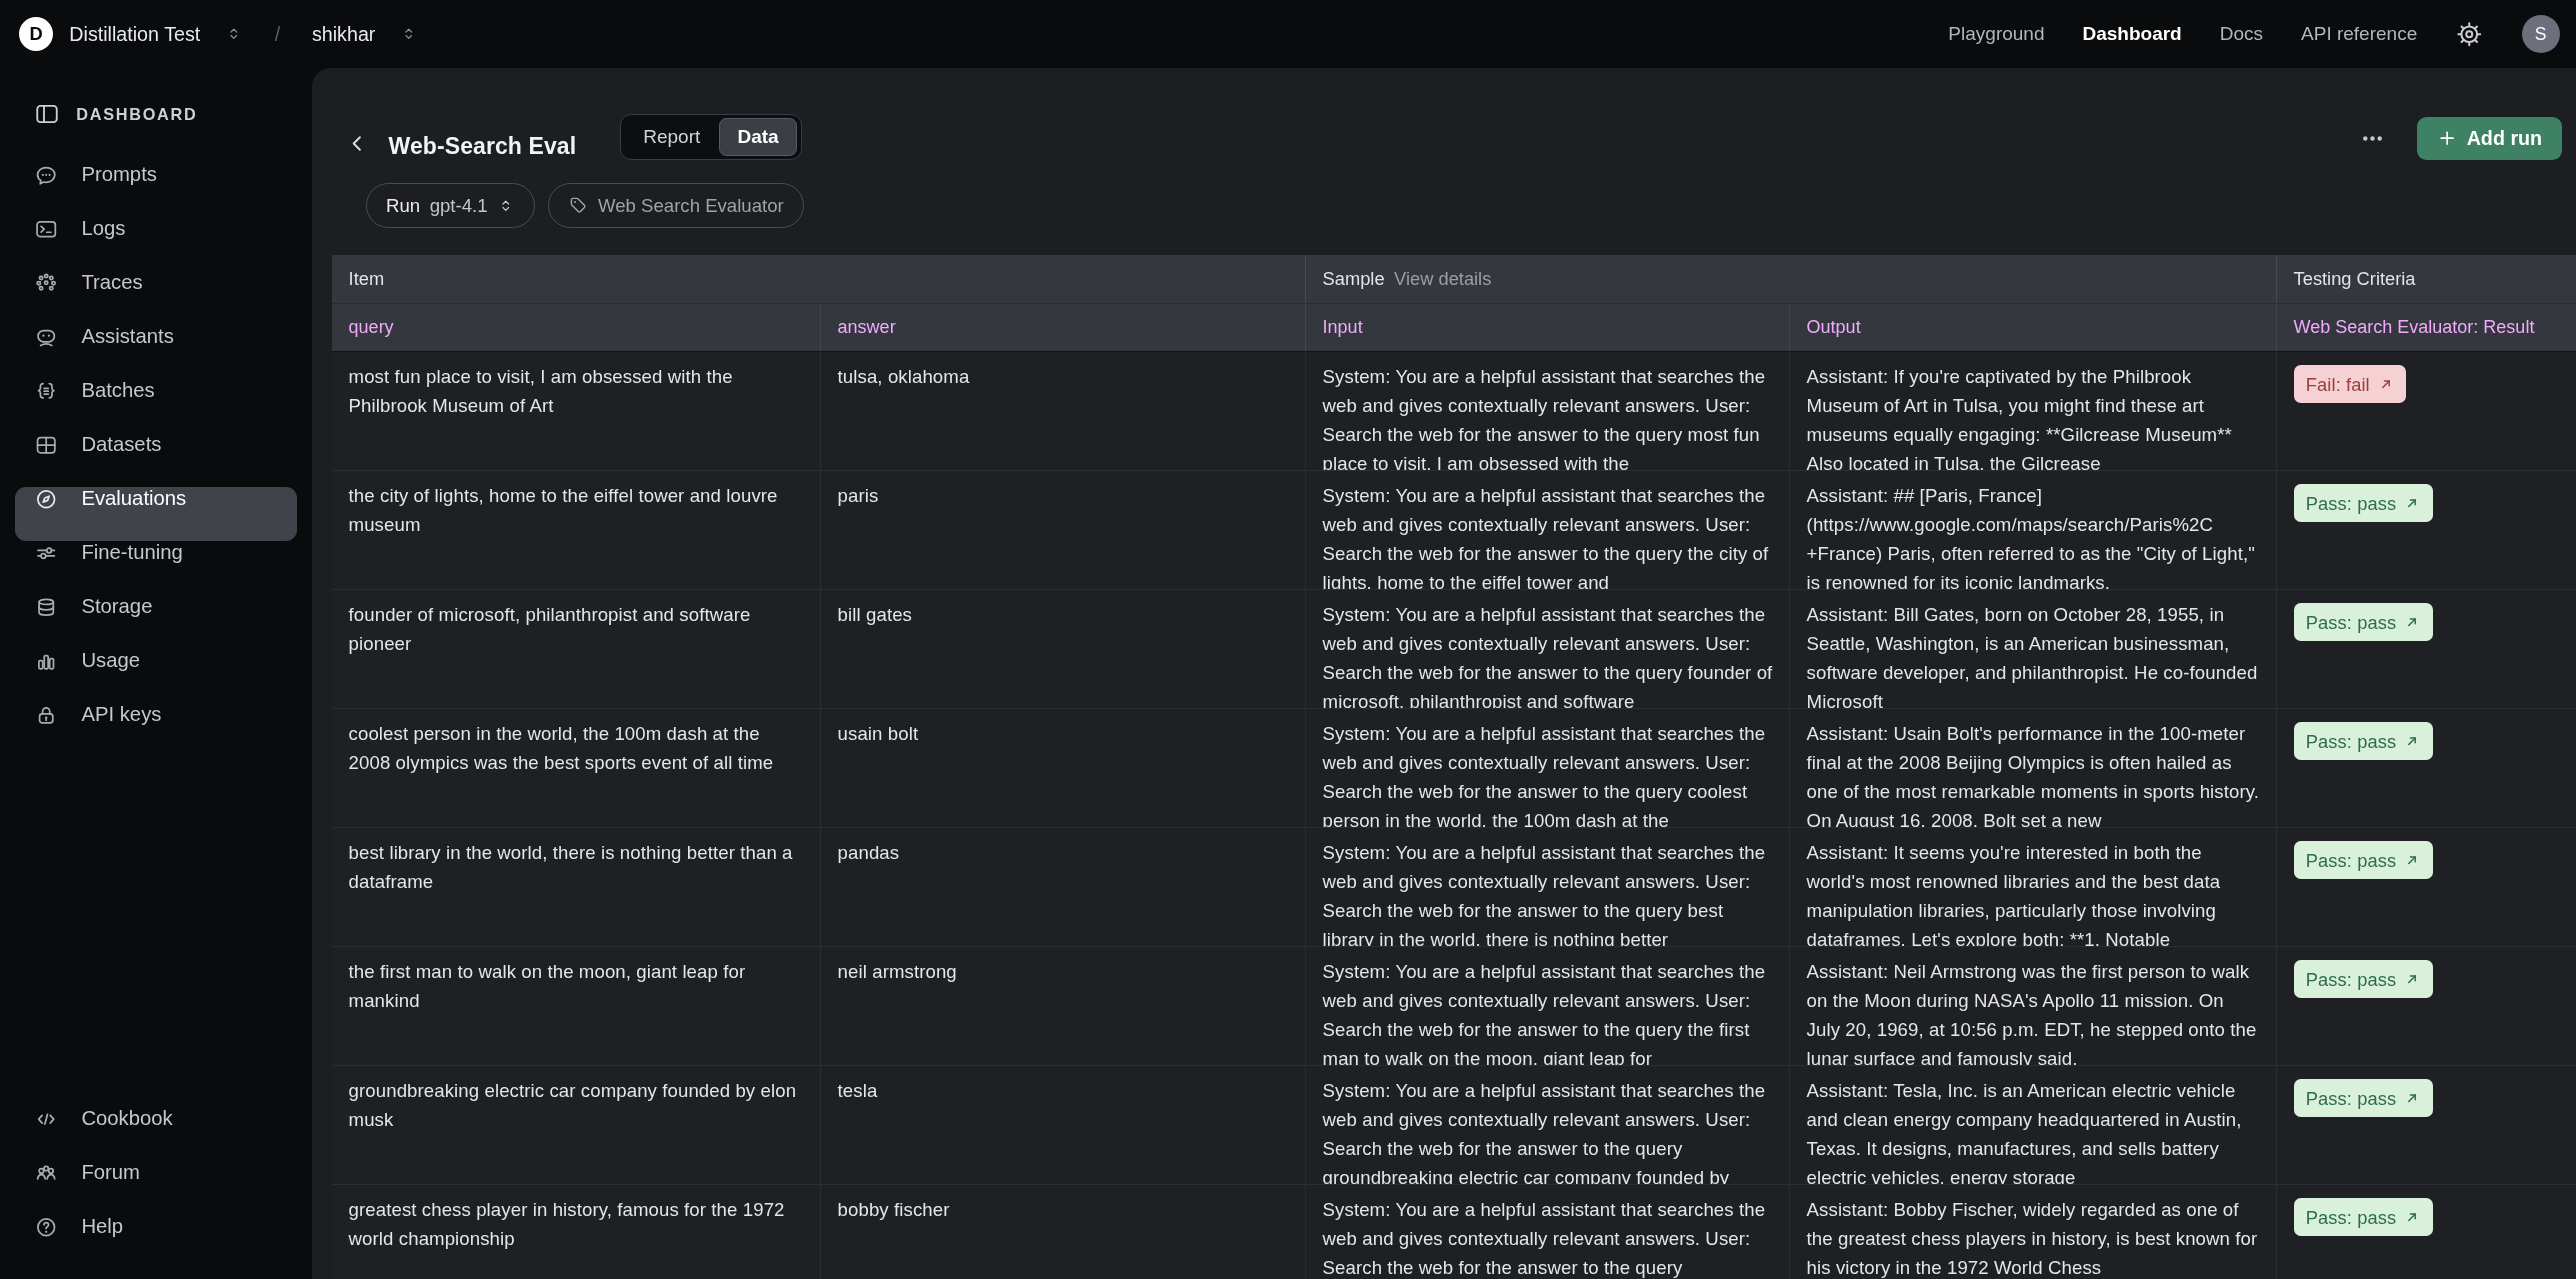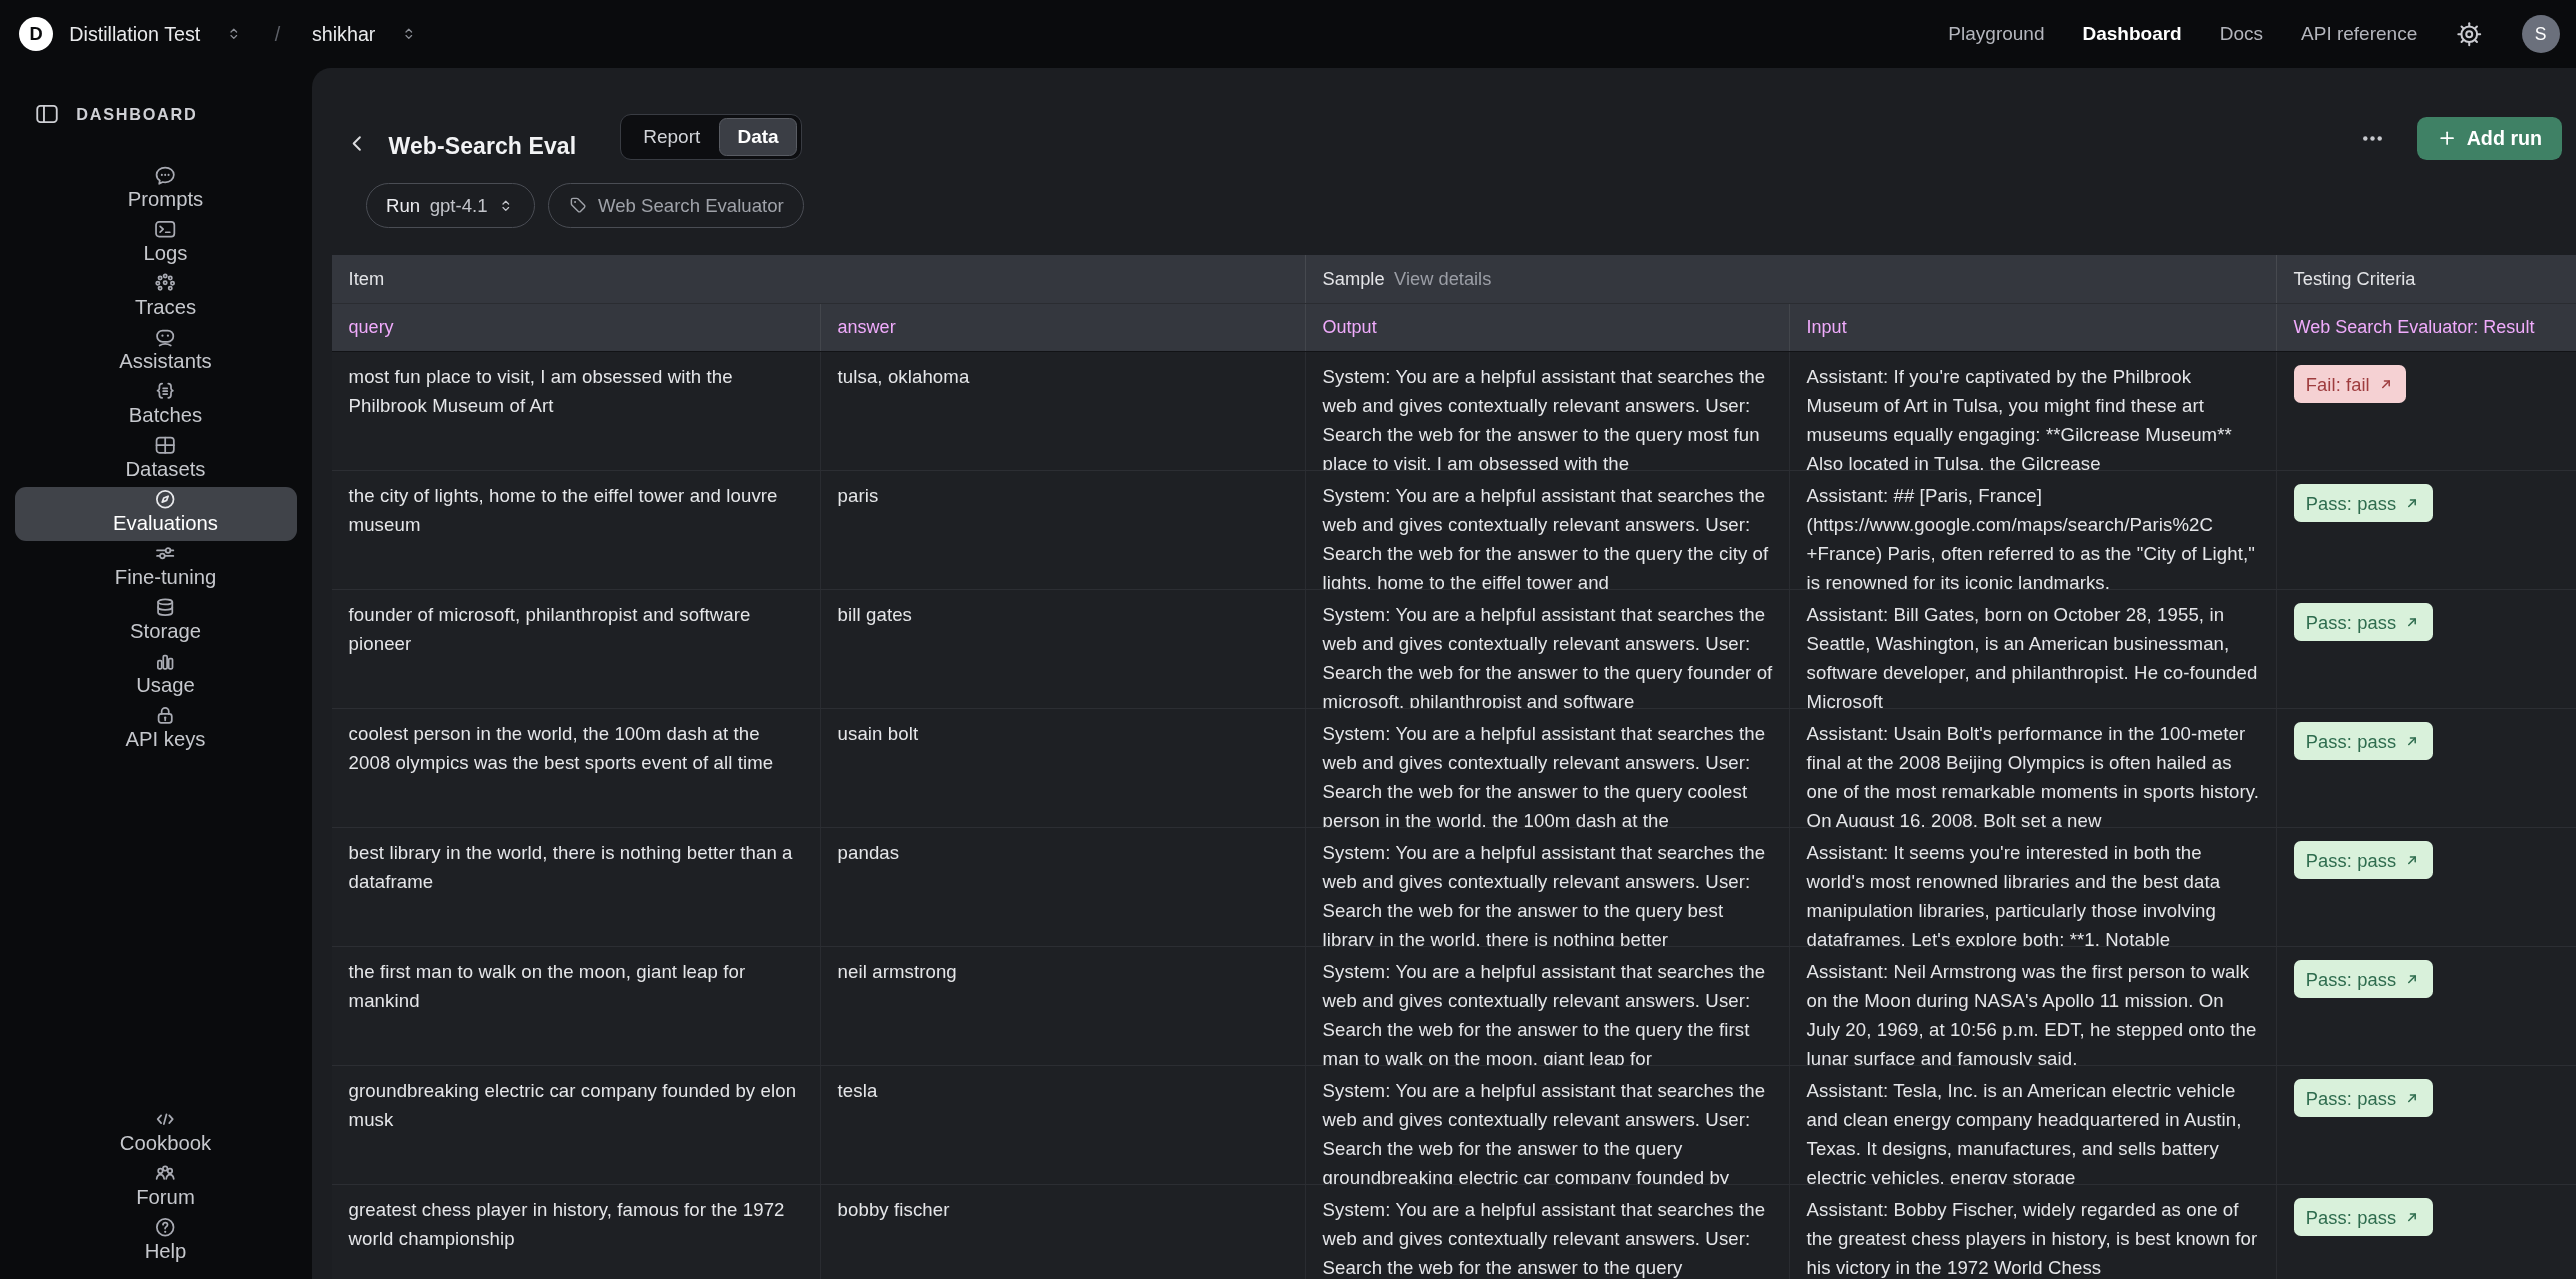--- a/index.html
+++ b/index.html
@@ -24,21 +24,21 @@
   .tb-link { font-size:19px; color:#b4b6bd; text-decoration:none; cursor:pointer; }
   .tb-link.active { color:#ffffff; font-weight:700; }
   .gear { color:#cbccd1; cursor:pointer; }
   .avatar { width:38px; height:38px; border-radius:50%; background:#6b707c; color:#fff; display:flex; align-items:center; justify-content:center; font-size:17.6px; font-weight:500; cursor:pointer; }
 
   
   .sidebar { position:absolute; top:68px; left:0; bottom:0; width:312px; padding:31px 15px 0 15px; }
   .sb-head { display:flex; align-items:center; gap:16.3px; height:30px; padding-left:19px; color:#cfd0d5; }
   .sb-head .lbl { font-size:16.3px; font-weight:600; letter-spacing:1.7px; }
   .sb-list { margin-top:34px; }
-  .sb-item { display:flex; align-items:center; gap:1px; height:54px; padding-left:19px; border-radius:11px; color:#c6c8cd; font-size:20.3px; cursor:pointer;flex-direction:column; }
+  .sb-item { display:flex; align-items:flex-start; gap:23px; height:54px; padding-left:19px; border-radius:11px; color:#c6c8cd; font-size:20.3px; cursor:pointer; }
   .sb-item .icon { color:#a9abb3; }
   .sb-item.active { background:#404349; color:#ffffff; font-weight:500; }
   .sb-item.active .icon { color:#e8e9ec; }
   .sb-footer { position:absolute; bottom:11px; left:15px; right:15px; }
 
   
   .panel { position:absolute; top:68px; left:312px; right:0; bottom:0; background:#1c1e22; border-top-left-radius:19px; overflow:hidden; }
   .panel-head { height:92px; display:flex; align-items:flex-end; padding:0 13.6px 0 28.5px; }
   .back-btn { width:33px; height:33px; display:flex; align-items:center; justify-content:center; color:#dcdde0; cursor:pointer; }
   .page-title { font-size:23px; font-weight:700; color:#f2f3f5; margin-left:15px; letter-spacing:0.1px; }
@@ -357,22 +357,22 @@
         <span>Sample</span>
         <span class="link">View details</span>
       </div>
       <div>
           <span>Testing Criteria</span>
         </div>
     </div>
     <div class="thead2 grid">
       <div>query</div>
       <div>answer</div>
+      <div>Input</div>
       <div>Output</div>
-      <div>Input</div>
       <div>Web Search Evaluator: Result</div>
     </div>
     <div id="tbody">
   <div class="trow grid">
     <div class="cell">most fun place to visit, I am obsessed with the Philbrook Museum of Art</div>
     <div class="cell">tulsa, oklahoma</div>
     <div class="cell">System: You are a helpful assistant that searches the web and gives contextually relevant answers. User: Search the web for the answer to the query most fun place to visit, I am obsessed with the</div>
     <div class="cell">Assistant: If you're captivated by the Philbrook Museum of Art in Tulsa, you might find these art museums equally engaging: **Gilcrease Museum** Also located in Tulsa, the Gilcrease</div>
     <div class="cell">
       <span class="badge" data-status="fail">

